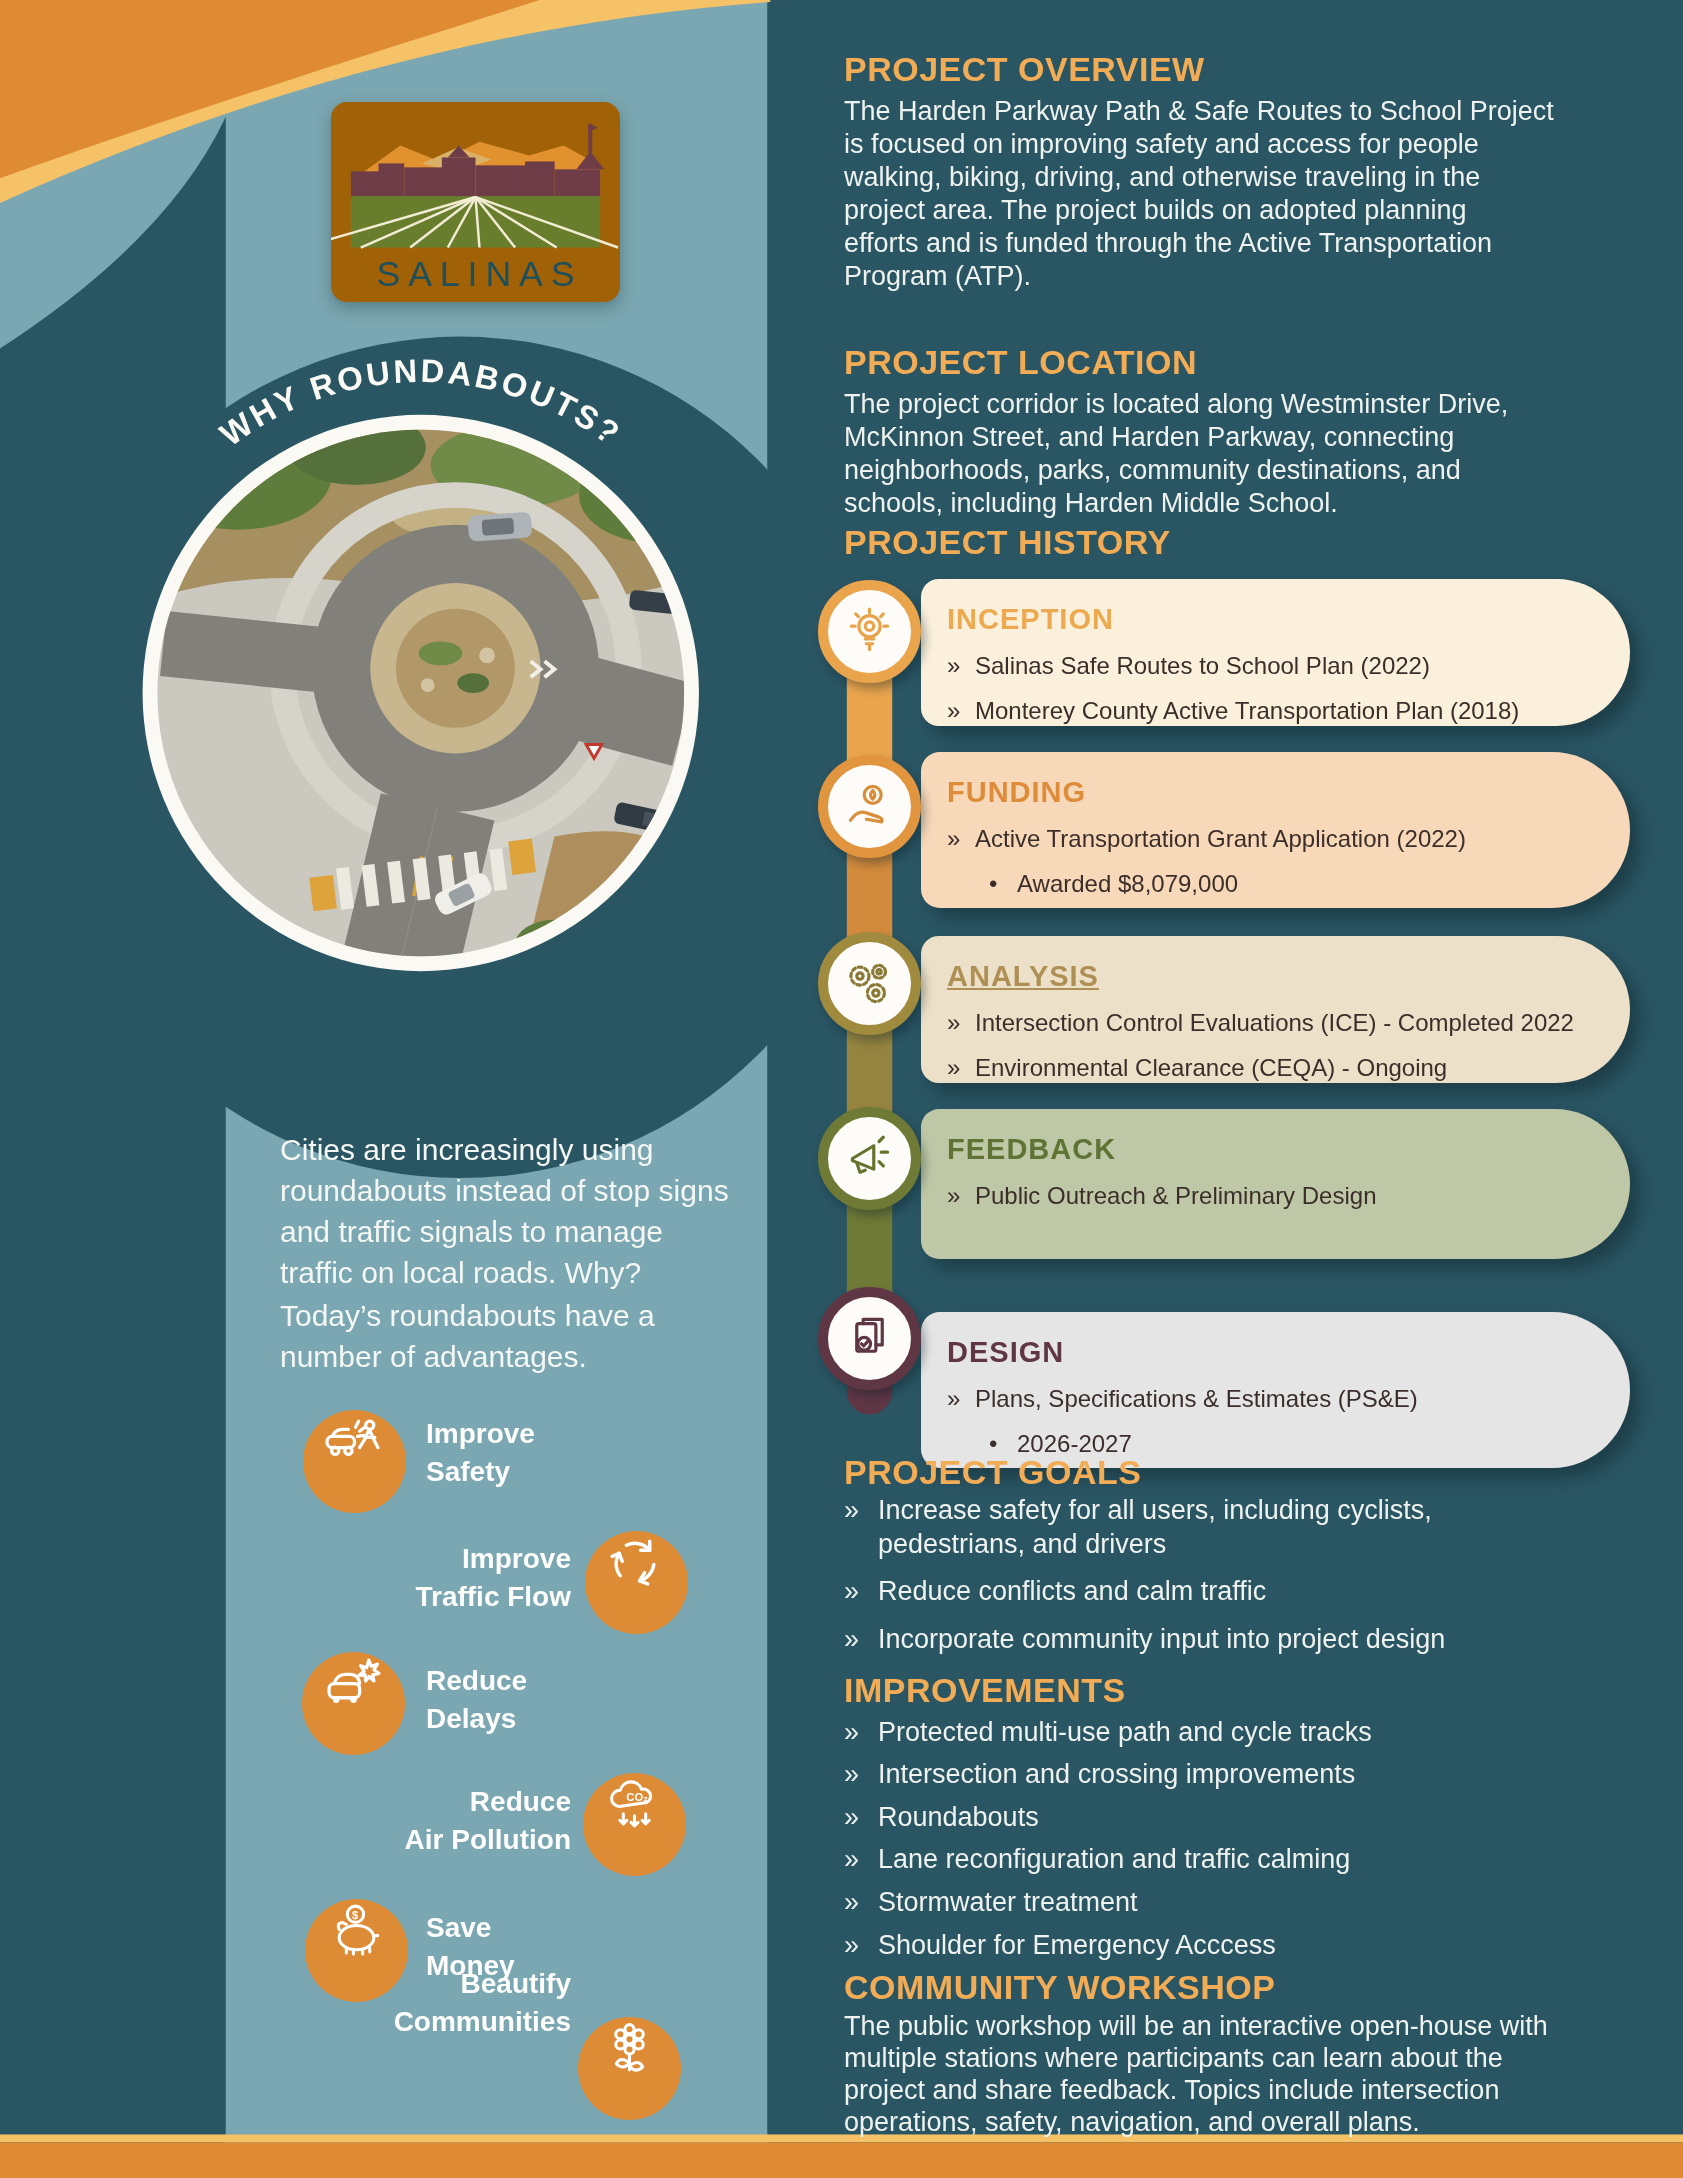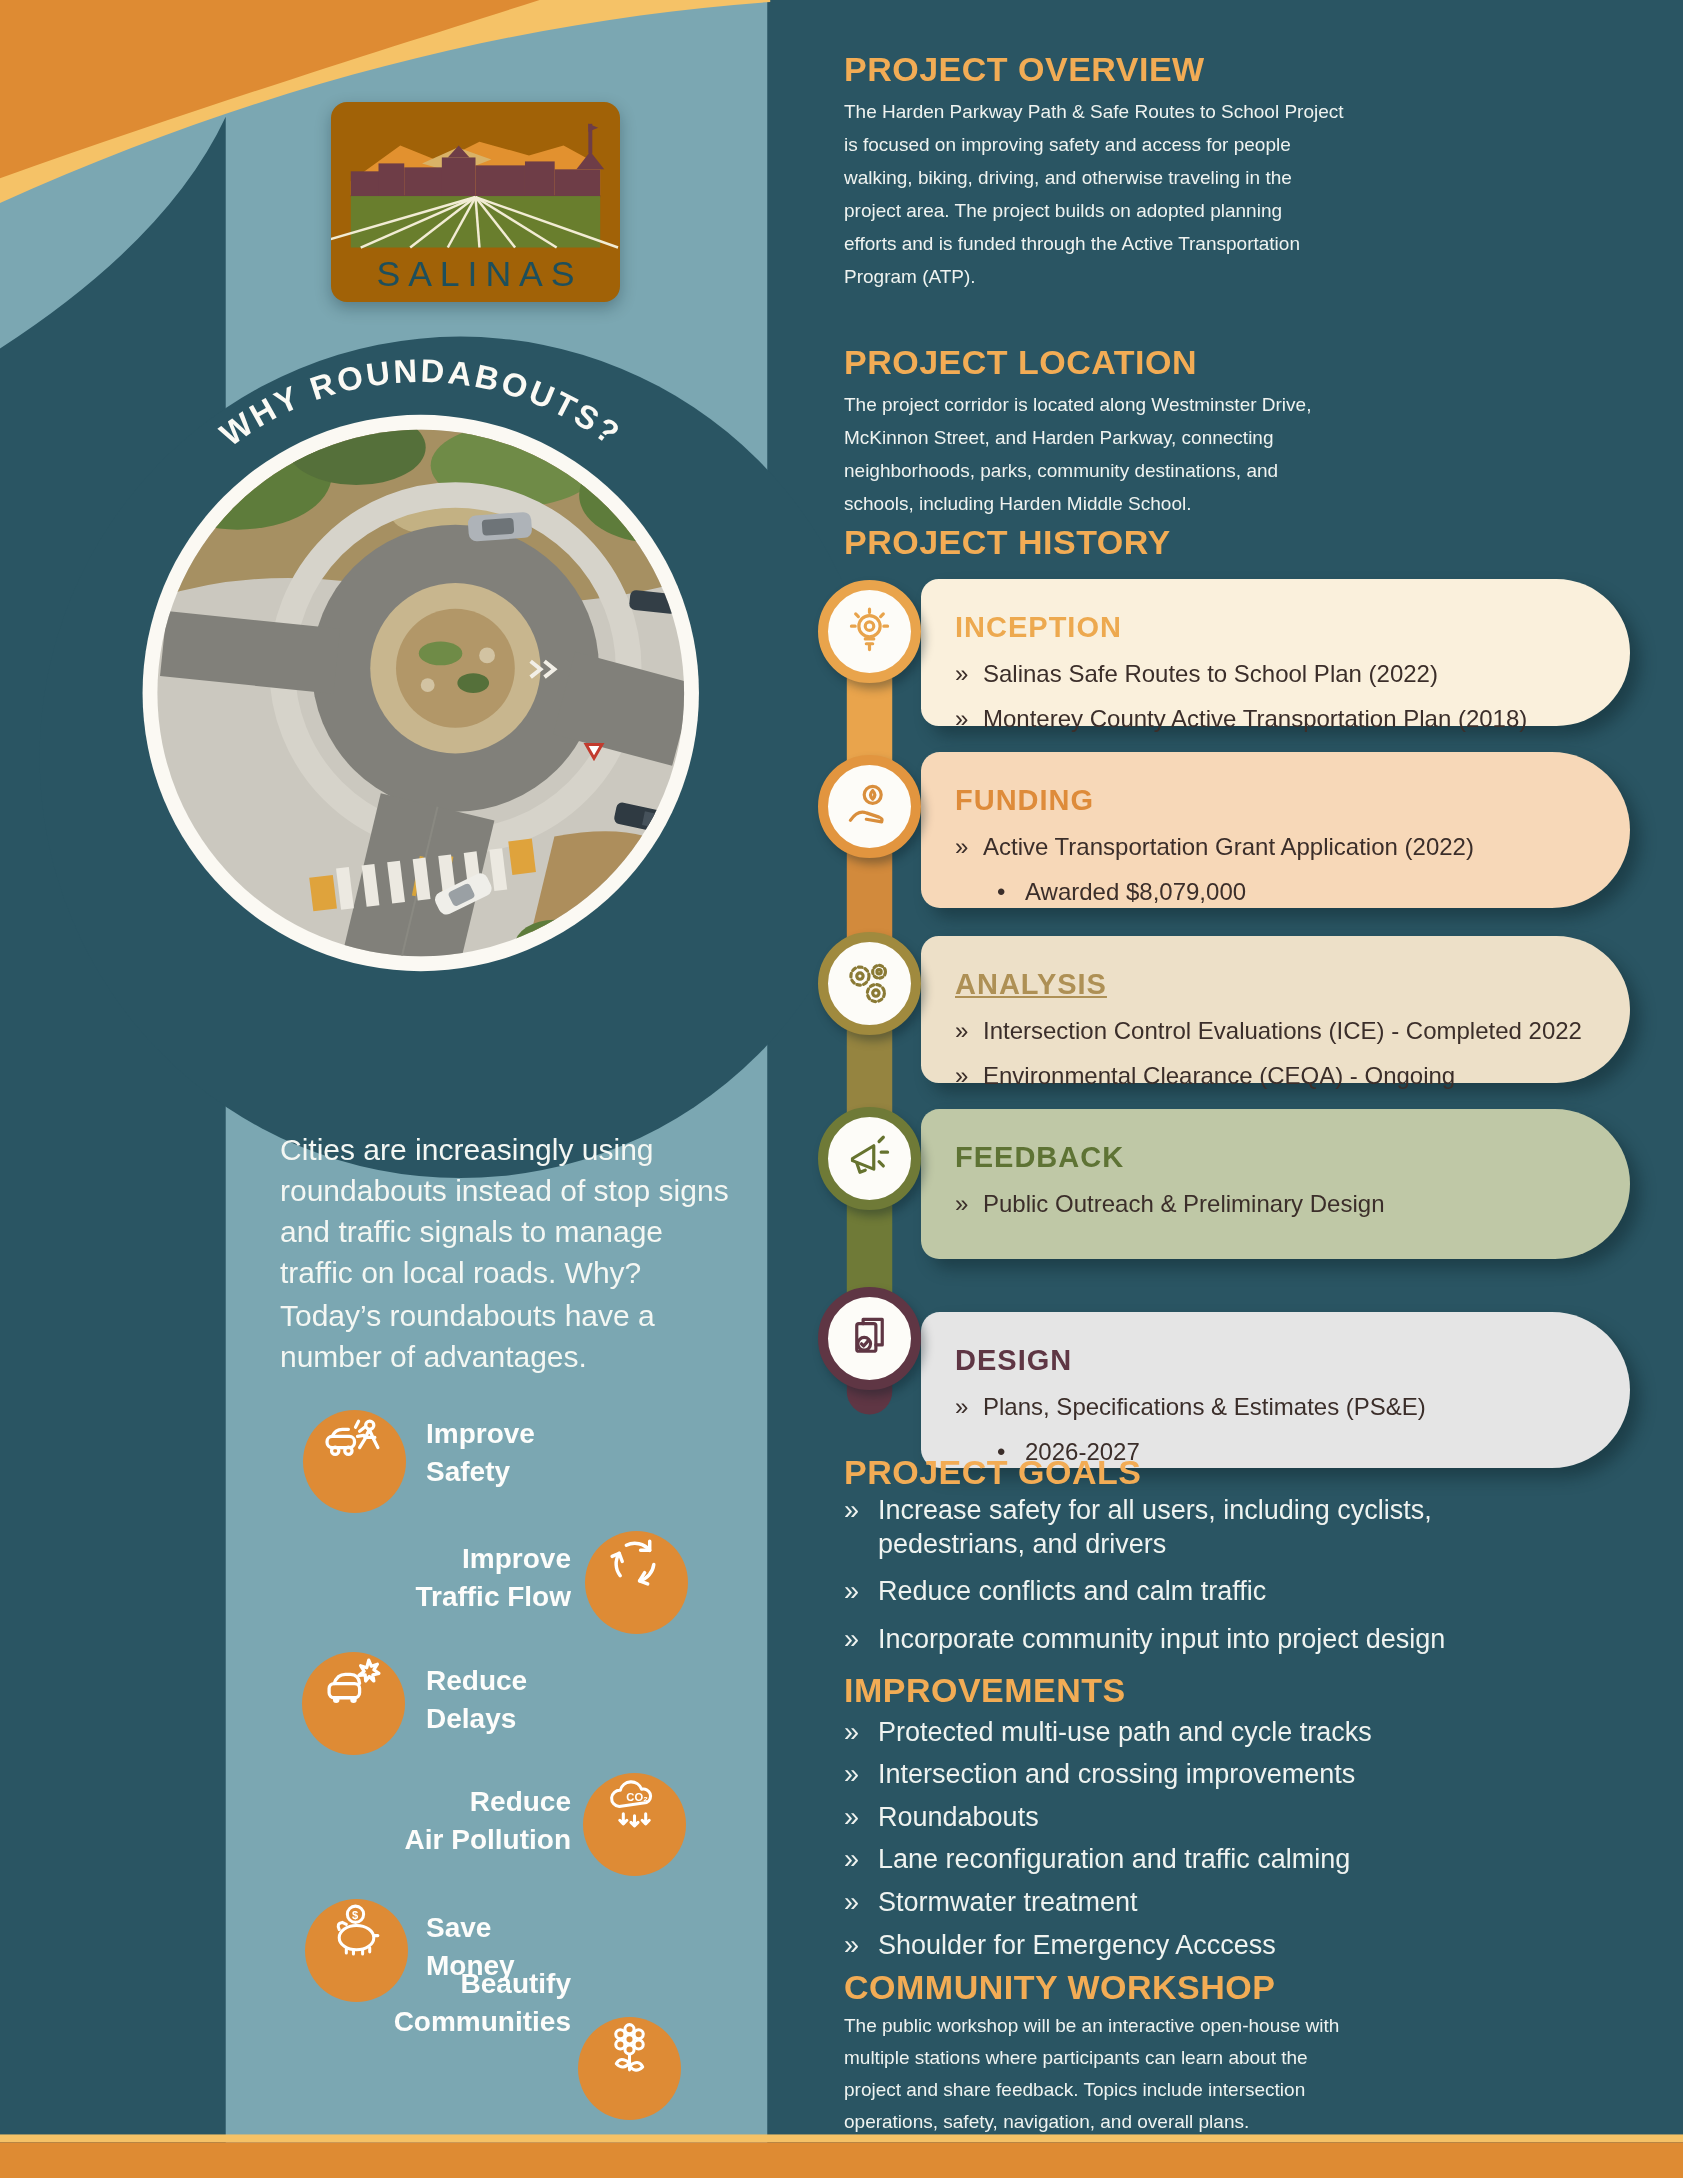--- a/index.html
+++ b/index.html
@@ -13,27 +13,27 @@
   .logo-card{position:absolute;left:331px;top:102px;width:289px;height:200px;background:#a16207;
              border-radius:16px;box-shadow:0 6px 16px rgba(10,30,36,.3);}
   .intro{position:absolute;left:280px;width:510px;color:#F4F7F3;font-size:30px;line-height:41px;}
   .benefit-icon{position:absolute;width:103px;height:103px;border-radius:50%;background:#DE8B35;
                 display:flex;align-items:flex-start;justify-content:center;}
   .benefit-label{position:absolute;color:#FDFDFB;font-weight:bold;font-size:28px;line-height:38px;}
   .benefit-label.right{text-align:right;width:297px;}
 
   
   .sec-h{position:absolute;left:844px;color:#F2AC55;font-weight:bold;font-size:34px;letter-spacing:0.5px;}
-  .body-p{position:absolute;left:844px;width:822px;color:#EFF3F0;font-size:19px;line-height:33px;}
+  .body-p{position:absolute;left:844px;width:822px;color:#EFF3F0;font-size:27px;line-height:33px;}
   .brow{position:absolute;left:844px;width:812px;color:#EFF3F0;font-size:27px;line-height:34px;display:flex;}
   .brow .mk{width:34px;flex:0 0 34px;}
 
   
   .tl-card{position:absolute;left:921px;width:709px;border-radius:22px 91px 91px 22px;
-           box-shadow:10px 10px 16px rgba(10,30,36,.4);padding:8px;box-sizing:border-box;}
+           box-shadow:10px 10px 16px rgba(10,30,36,.4);padding:0;box-sizing:border-box;}
   .tl-inner{padding:24px 10px 0 26px;}
   .tl-h{font-weight:bold;font-size:29px;letter-spacing:1px;}
   .tl-b{display:flex;color:#3B2E2A;font-size:24px;line-height:30px;margin-top:15px;}
   .tl-b .mk{width:28px;flex:0 0 28px;}
   .tl-b.sub{padding-left:42px;}
   .tl-b span{white-space:nowrap;}
   .card-inception{background:#FAF0DC;} .card-inception .tl-h{color:#EDA94F;}
   .card-funding{background:#F7D8B8;}  .card-funding .tl-h{color:#DE8B3A;}
   .card-analysis{background:#EDE0C8;} .card-analysis .tl-h{color:#AE9055;text-decoration:underline;}
   .card-feedback{background:#BFC8A6;} .card-feedback .tl-h{color:#5E7334;}

